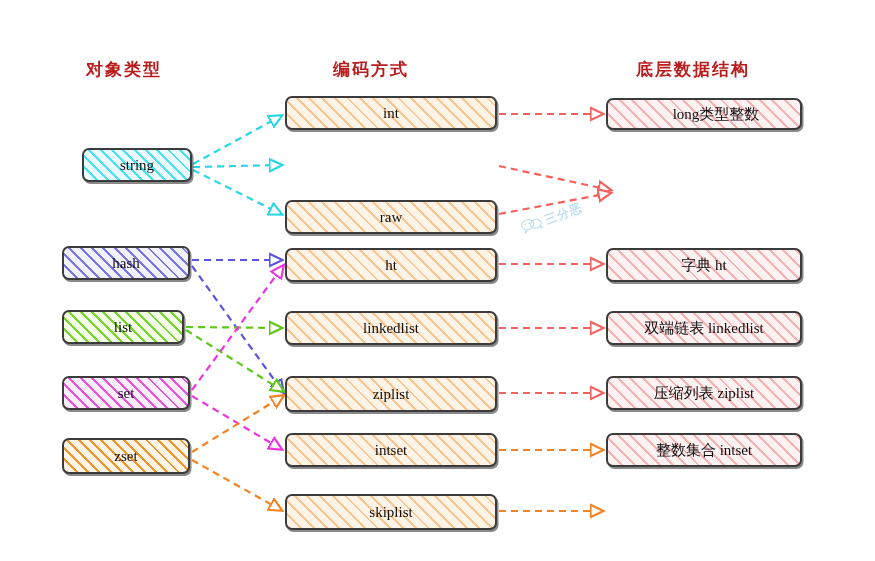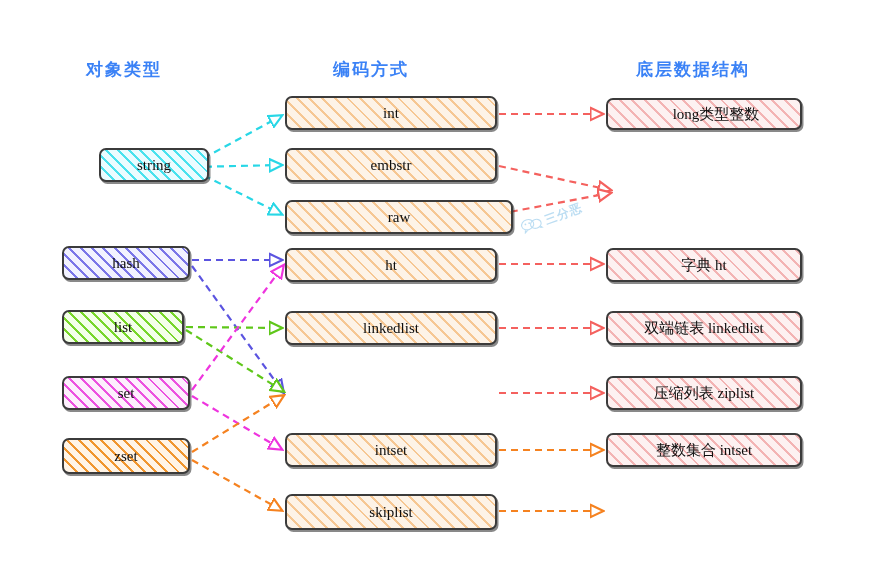--- a/index.html
+++ b/index.html
@@ -16,21 +16,21 @@
     width: 875px;
     height: 561px;
     background: #ffffff;
     overflow: hidden;
   }
   .col-header {
     position: absolute;
     font-family: "Liberation Serif", "DejaVu Serif", serif;
     font-weight: 700;
     font-size: 17px;
-    color: #3b82f6;
+    color: #b91c1c;
     letter-spacing: 2px;
     white-space: nowrap;
     text-align: center;
   }
   svg.wires {
     position: absolute;
     left: 0;
     top: 0;
     width: 875px;
     height: 561px;
@@ -49,21 +49,21 @@
     white-space: nowrap;
     z-index: 3;
     box-shadow: 1.5px 2px 0 rgba(40,40,40,0.55);
   }
   .node .lbl {
     position: relative;
     z-index: 2;
     line-height: 1;
   }
   
-  .hatch-cyan   { background-color:#eafcff; background-image:repeating-linear-gradient(45deg, #49e2ee 0 2px, rgba(255,255,255,0) 2px 8px);margin-left:17px; }
+  .hatch-cyan   { background-color:#eafcff; background-image:repeating-linear-gradient(45deg, #49e2ee 0 2px, rgba(255,255,255,0) 2px 8px); }
   .hatch-blue   { background-color:#f2f2ff; background-image:repeating-linear-gradient(45deg, #7b76e8 0 2px, rgba(255,255,255,0) 2px 8px); }
   .hatch-green  { background-color:#f4ffe9; background-image:repeating-linear-gradient(45deg, #78d62a 0 2px, rgba(255,255,255,0) 2px 8px); }
   .hatch-magenta{ background-color:#fdeffd; background-image:repeating-linear-gradient(45deg, #ec52e0 0 2px, rgba(255,255,255,0) 2px 8px);text-align:center; }
   .hatch-orange { background-color:#fff4e6; background-image:repeating-linear-gradient(45deg, #f0962f 0 2px, rgba(255,255,255,0) 2px 8px); }
   .hatch-peach  { background-color:#fdf3e7; background-image:repeating-linear-gradient(45deg, #f6c793 0 2px, rgba(255,255,255,0) 2px 9px); }
   .hatch-pink   { background-color:#fdf1f1; background-image:repeating-linear-gradient(45deg, #f3b4b4 0 2px, rgba(255,255,255,0) 2px 9px); }
 
   .node.cjk .lbl { font-family: "Liberation Serif", "DejaVu Serif", serif; font-size: 15px; }
 
   .watermark {
@@ -160,32 +160,32 @@
     </div>
     <div class="node hatch-magenta" style="left: 62px; top: 376px; width: 128px; height: 34px;">
       <span class="lbl">set</span>
     </div>
     <div class="node hatch-orange" style="left: 62px; top: 438px; width: 128px; height: 36px;">
       <span class="lbl">zset</span>
     </div>
     <div class="node hatch-peach" style="left: 285px; top: 96px; width: 212px; height: 34px;">
       <span class="lbl">int</span>
     </div>
-    <div class="node hatch-peach" style="left: 285px; top: 148px; width: 212px; height: 34px;">
-      <span class="lbl">embstr</span>
-    </div>
-    <div class="node hatch-peach" style="left: 285px; top: 200px; width: 228px; height: 34px;">
+    <div class="node hatch-peach" style="left: 285px; top: 200px; width: 212px; height: 34px;">
       <span class="lbl">raw</span>
     </div>
     <div class="node hatch-peach" style="left: 285px; top: 248px; width: 212px; height: 34px;">
       <span class="lbl">ht</span>
     </div>
     <div class="node hatch-peach" style="left: 285px; top: 311px; width: 212px; height: 34px;">
       <span class="lbl">linkedlist</span>
     </div>
+    <div class="node hatch-peach" style="left: 285px; top: 376px; width: 212px; height: 36px;">
+      <span class="lbl">ziplist</span>
+    </div>
     <div class="node hatch-peach" style="left: 285px; top: 433px; width: 212px; height: 34px;">
       <span class="lbl">intset</span>
     </div>
     <div class="node hatch-peach" style="left: 285px; top: 494px; width: 212px; height: 36px;">
       <span class="lbl">skiplist</span>
     </div>
     <div class="node hatch-pink cjk" style="left: 606px; top: 98px; width: 196px; height: 32px; padding-left: 24px;">
       <span class="lbl">long类型整数</span>
     </div>
     <div class="node hatch-pink cjk" style="left: 606px; top: 248px; width: 196px; height: 34px;">

